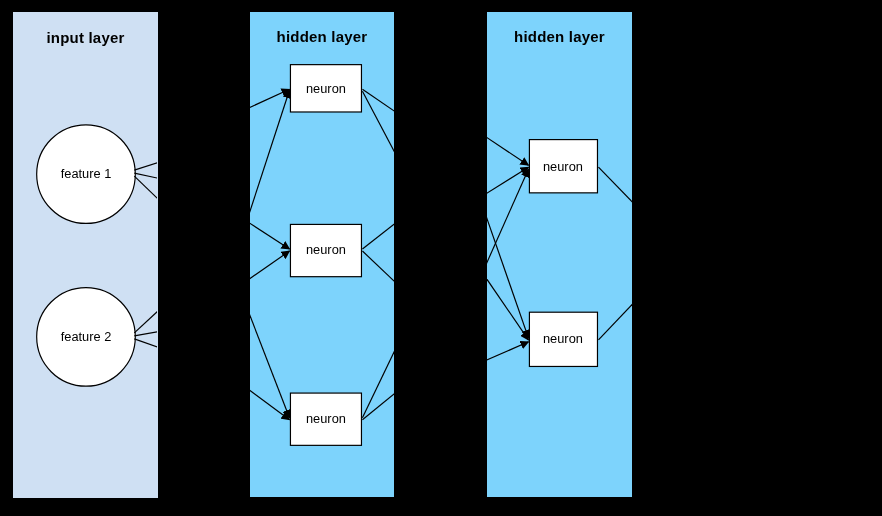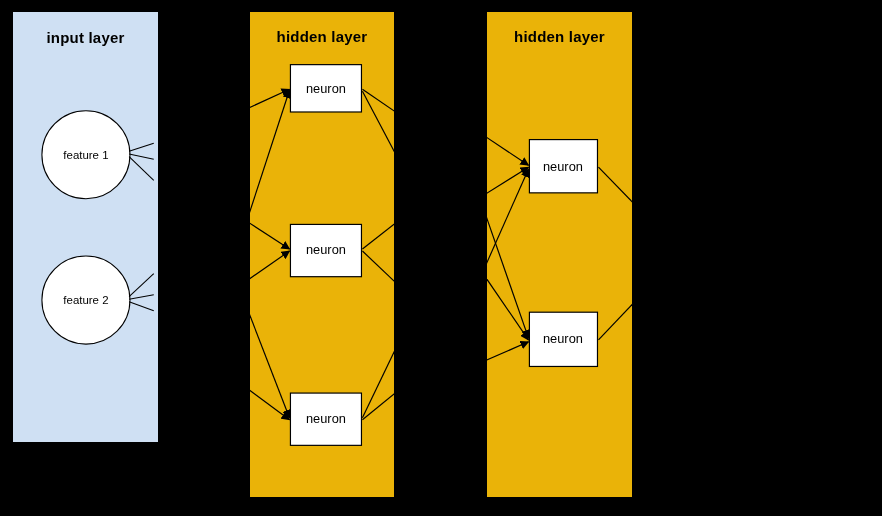--- a/index.html
+++ b/index.html
@@ -13,21 +13,21 @@
   .panel{
     position:absolute;
     box-sizing:border-box;
     overflow:hidden;
   }
   .panel.input{
     background:#cfe0f3;
     border:1px solid #cfe0f3;
   }
   .panel.plain{
-    background:#eab308;
+    background:#7dd3fc;
     border:1px solid #000000;
   }
   .panel-title{
     position:absolute;
     top:16px;left:0;right:0;
     text-align:center;
     font-size:15px;
     font-weight:bold;
     color:#000000;
     letter-spacing:0.2px;
@@ -54,21 +54,21 @@
     stroke:#000000;
     stroke-width:1.2;
     fill:none;
   }
 </style>
 </head>
 <body>
 
 <div id="stage">
 
-  <div class="panel input" style="left:13px;top:12px;width:145px;height:430px;padding-left:20px;">
+  <div class="panel input" style="left:13px;top:12px;width:145px;height:486px;padding-left:20px;">
     <div class="panel-title">input layer</div>
 
     <svg class="panel-svg" viewBox="0 0 145 486">
 
       <circle class="shape" cx="73" cy="161" r="50"></circle>
 
       <circle class="shape" cx="73" cy="326" r="50"></circle>
 
       <line class="edge" x1="122" y1="157" x2="150" y2="148"></line>
       <line class="edge" x1="122" y1="160" x2="150" y2="166"></line>

